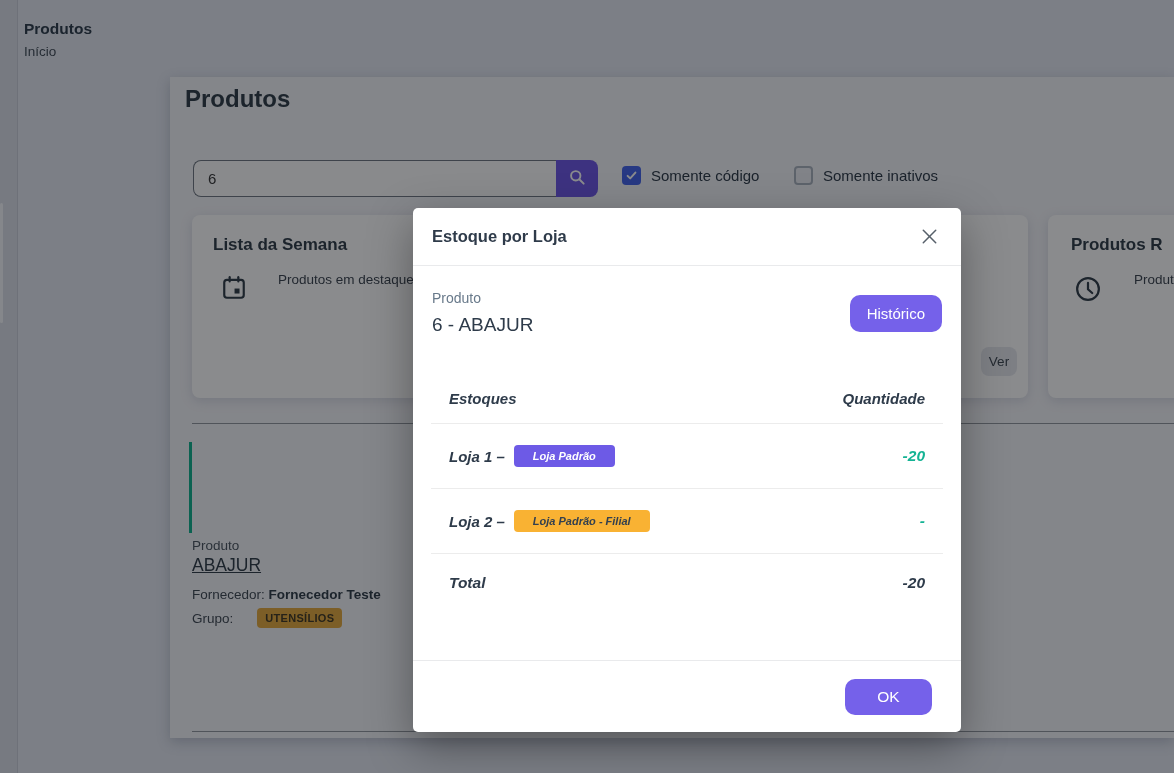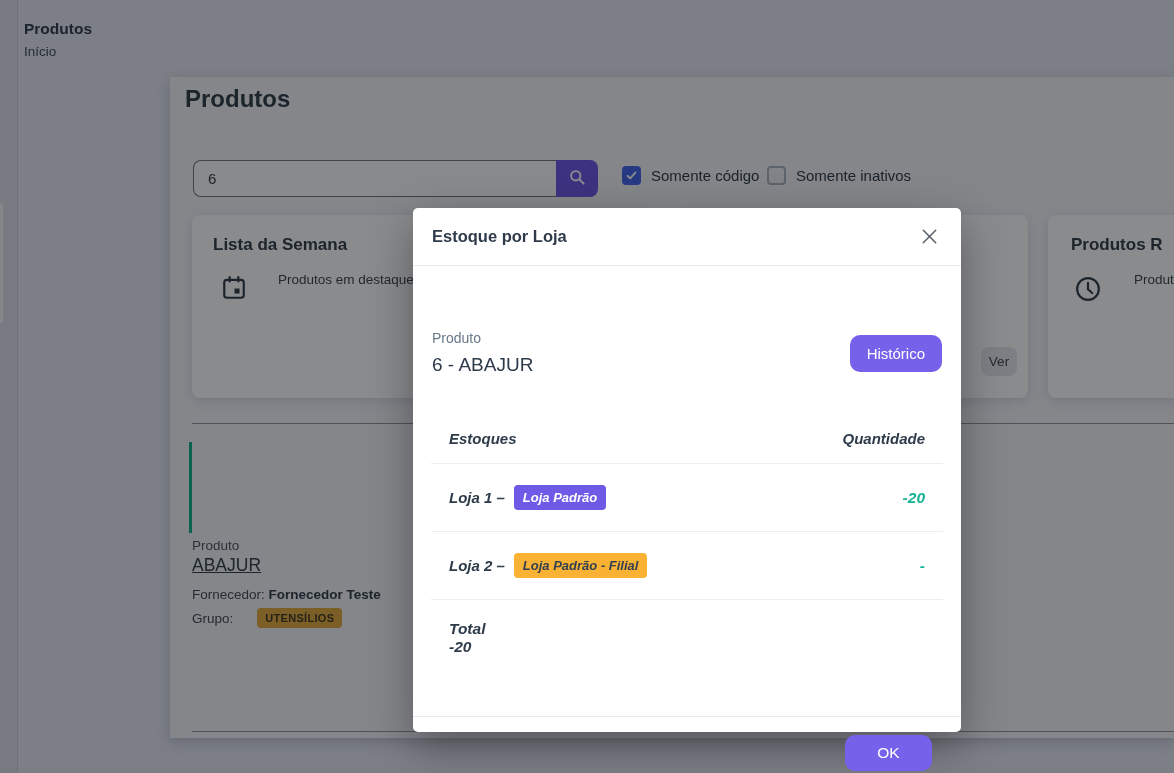--- a/index.html
+++ b/index.html
@@ -24,21 +24,21 @@
   
   .search-input { position:absolute; left:23px; top:83px; width:363px; height:37px;
     border:1px solid #6e7680; border-right:none; border-radius:8px 0 0 8px;
     background:#fdfdfe; padding:0 14px; font-size:15px; color:#333; outline:none;
     font-family:"Liberation Sans",sans-serif; }
   .search-btn { position:absolute; left:386px; top:83px; width:42px; height:37px;
     border:none; border-radius:0 8px 8px 0; background:#6c55e6; cursor:pointer;
     display:flex; align-items:center; justify-content:center; }
   .cb-wrap { position:absolute; top:89px; display:flex; align-items:center; gap:10px;
     font-size:15px; color:#2b3846; cursor:pointer; }
-  .cb-wrap.first { left:452px; } .cb-wrap.second { left:597px; }
+  .cb-wrap.first { left:452px; } .cb-wrap.second { left:624px; }
   .cb-box { width:19px; height:19px; border-radius:4px; display:flex; align-items:center; justify-content:center; }
   .cb-box.checked { background:#4263eb; }
   .cb-box.unchecked { background:#eef0f5; border:2px solid #a9b2bf; }
 
   
   .card { position:absolute; top:138px; height:183px; background:#ffffff;
     border-radius:8px; box-shadow:0 3px 12px rgba(110,120,150,0.22); }
   .card.c1 { left:22px;  width:464px; }
   .card.c2 { left:506px; width:352px; }
   .card.c3 { left:878px; width:352px; }
@@ -62,43 +62,43 @@
   .pi-supplier b { color:#2d3a46; }
   .pi-group { position:absolute; left:22px; top:531px; display:flex; align-items:center; gap:24px;
     font-size:13.5px; color:#3d4752; }
   .group-badge { background:#e4a93c; color:#3f3621; font-weight:bold; font-size:11px;
     padding:4px 8px; border-radius:4px; letter-spacing:.3px; }
 
   
   .overlay { position:absolute; inset:0; background:rgba(10,12,16,0.48); }
   .modal { position:absolute; left:413px; top:208px; width:548px; height:524px;
     background:#fff; border-radius:5px; box-shadow:0 15px 45px rgba(0,0,0,0.35);
-    display:flex; flex-direction:column;gap:40px; }
+    display:flex; flex-direction:column; }
   .m-header { flex:0 0 58px; display:flex; align-items:center; justify-content:space-between;
     padding:0 19px; border-bottom:1px solid #e9eaec; }
   .m-title { font-size:16.5px; font-weight:bold; color:#2f3b4a; }
   .m-close { background:none; border:none; cursor:pointer; padding:2px; line-height:0; }
   .m-content { flex:1 1 auto; }
   .m-product { display:flex; align-items:center; justify-content:space-between; margin:24px 19px 0; }
   .mp-label { font-size:14px; color:#68798a; }
   .mp-name { font-size:19px; font-weight:normal; color:#2e3b4a; margin-top:8px; }
   .btn-historico { background:#7561ea; color:#fff; border:none; border-radius:10px;
     padding:10px 17px; font-size:15px; cursor:pointer; font-family:"Liberation Sans",sans-serif; }
   .m-table { margin:54px 18px 0;font-style:italic; }
   .mt-head { display:flex; justify-content:space-between; padding:0 18px 16px;
     font-size:15px; font-weight:bold; color:#2e3b4a; }
   .mt-div { height:1px; background:#ececec; }
   .mt-row { display:flex; justify-content:space-between; align-items:center; padding:21px 18px; }
   .row-store { display:flex; align-items:center; gap:9px; font-size:15px; font-weight:bold; color:#2e3b4a; }
-  .badge { font-size:13px; font-weight:bold; padding:5px 9px; border-radius:4px; white-space:nowrap; }
+  .badge { font-size:11px; font-weight:bold; padding:5px 19px; border-radius:4px; white-space:nowrap; }
   .badge-purple { background:#6d5ae6; color:#ffffff; }
   .badge-amber  { background:#f9b233; color:#33404f; }
   .row-qty { font-size:15.5px; font-weight:bold; color:#14b394; }
   .mt-total { display:flex; justify-content:space-between; padding:20px 18px;
-    font-size:15.5px; font-weight:bold; color:#2e3b4a;flex-direction:column; }
+    font-size:15.5px; font-weight:bold; color:#2e3b4a; }
   .m-footer { flex:0 0 72px; border-top:1px solid #e9eaec; display:flex;
     align-items:center; justify-content:flex-end; padding-right:29px; }
   .btn-ok { background:#7561ea; color:#fff; border:none; border-radius:10px;
     width:87px; height:36px; font-size:15.5px; cursor:pointer; font-family:"Liberation Sans",sans-serif; }
 </style>
 </head>
 <body>
 
 <div class="left-rail">
   <div class="rail-scroll"></div>

